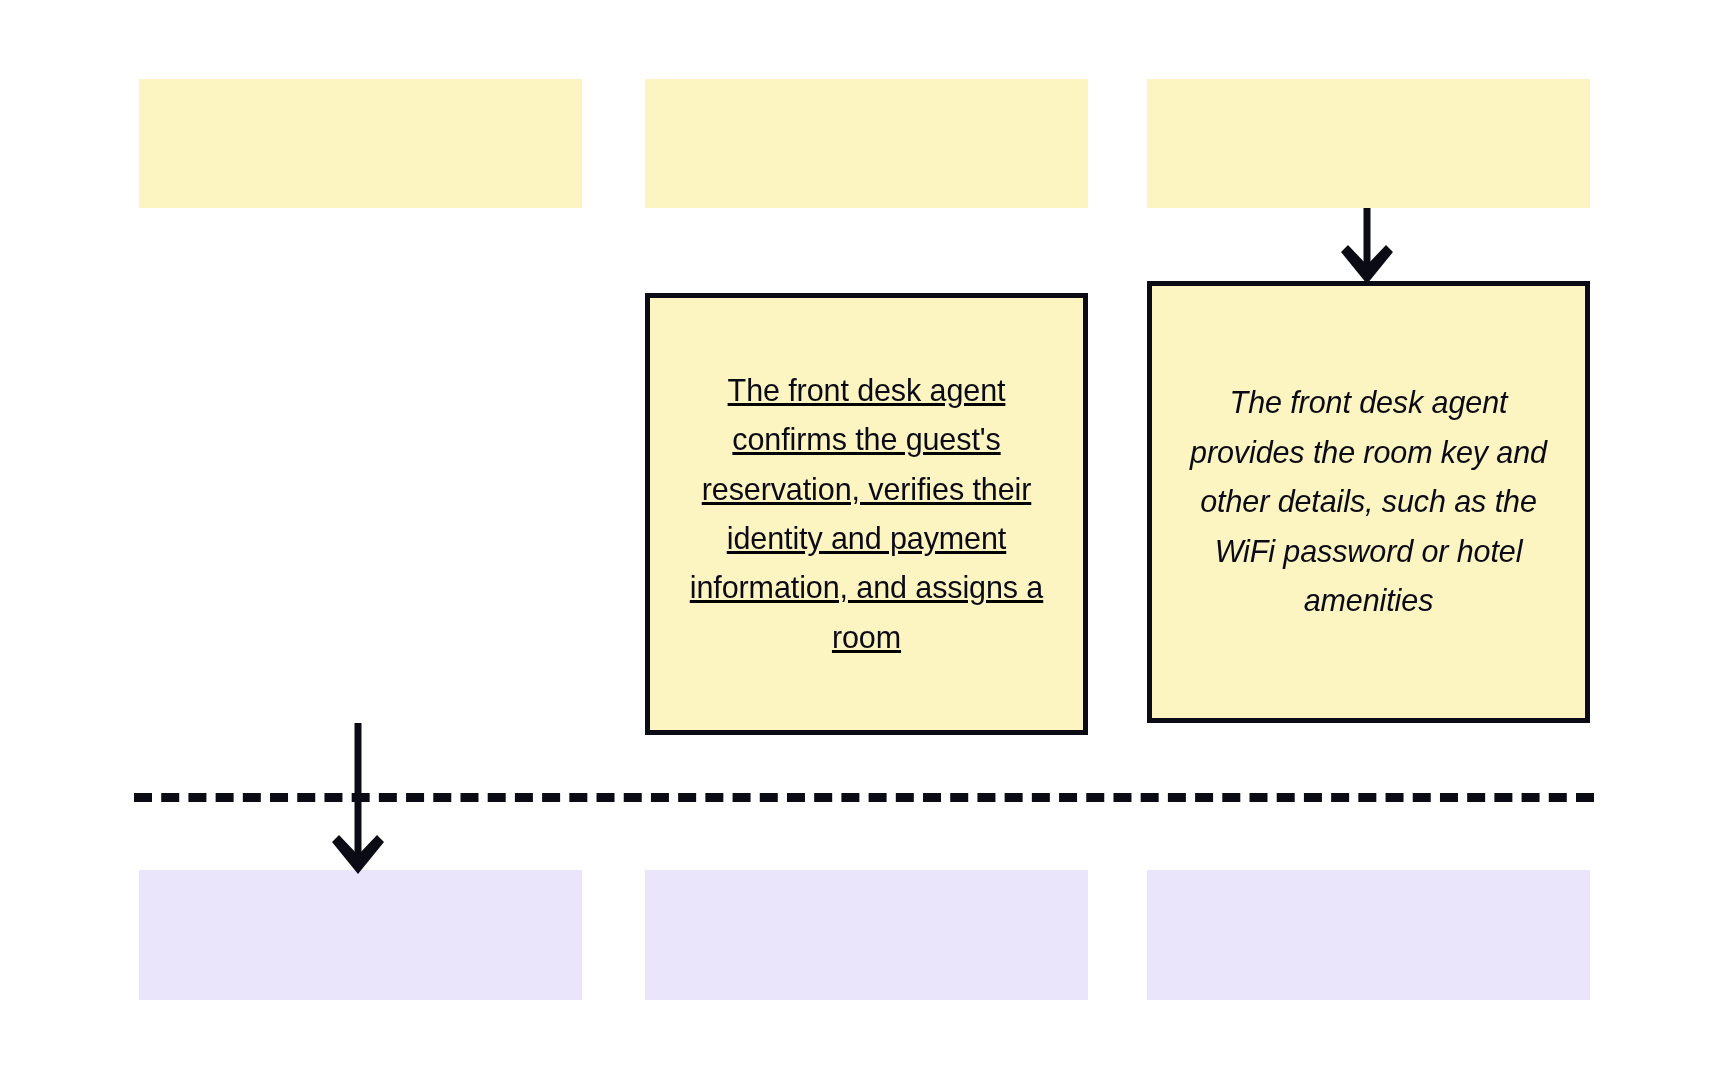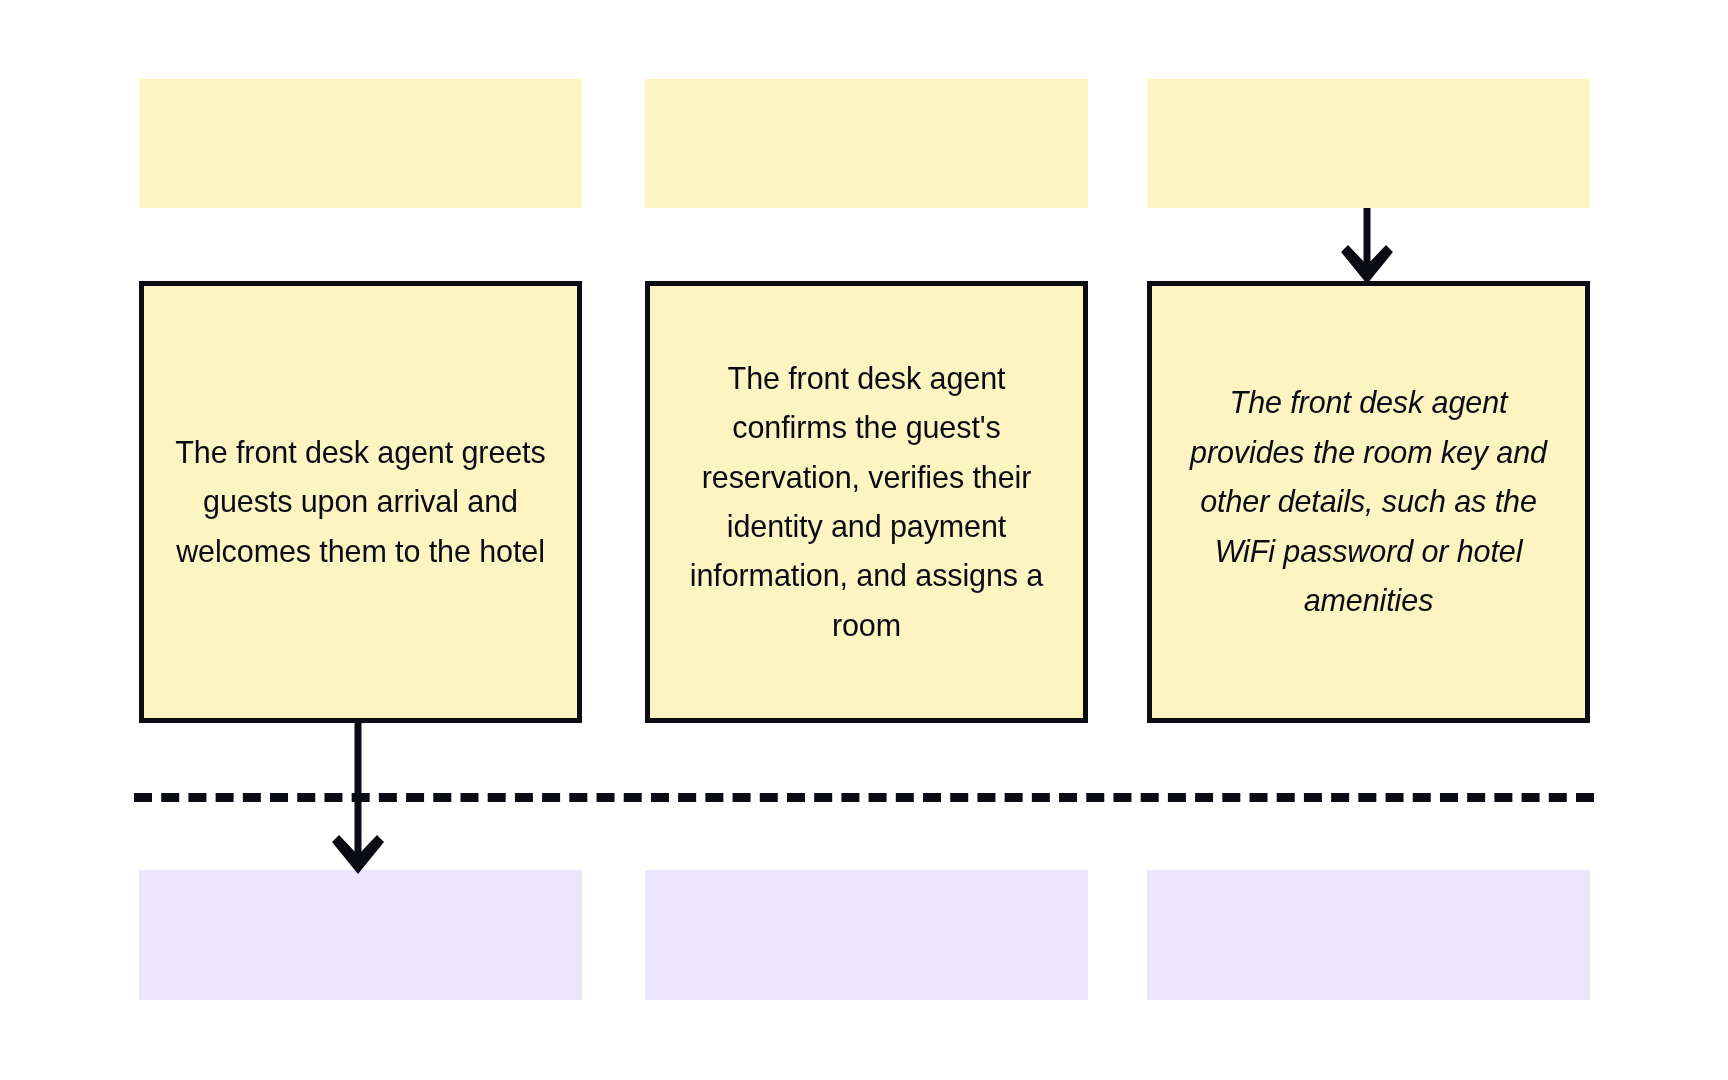--- a/index.html
+++ b/index.html
@@ -94,25 +94,22 @@
   </div>
 
   <div class="node band-top" style="left:645px; top:79px; width:443px; height:129px;">
     <span></span>
   </div>
 
   <div class="node band-top" style="left:1147px; top:79px; width:443px; height:129px;">
     <span></span>
   </div>
 
-  <div class="node proc-box" style="left:139px; top:281px; width:443px; height:442px;">
-    <div class="proc-text">The front desk agent greets guests upon arrival and welcomes them to the hotel</div>
-  </div>
 
-  <div class="node proc-box" style="left:645px; top:281px; width:443px; height:442px;">
+  <div class="node proc-box" style="left:645px; top:293px; width:443px; height:442px;text-decoration:underline;">
     <div class="proc-text">The front desk agent confirms the guest's reservation, verifies their identity and payment information, and assigns a room</div>
   </div>
 
   <div class="node proc-box" style="left:1147px; top:281px; width:443px; height:442px;font-style:italic;">
     <div class="proc-text">The front desk agent provides the room key and other details, such as the WiFi password or hotel amenities</div>
   </div>
 
   <div class="lane-divider" style="left:134px; top:793px; width:1460px;"></div>
 
   <div class="node band-bottom" style="left:139px; top:870px; width:443px; height:130px;">

